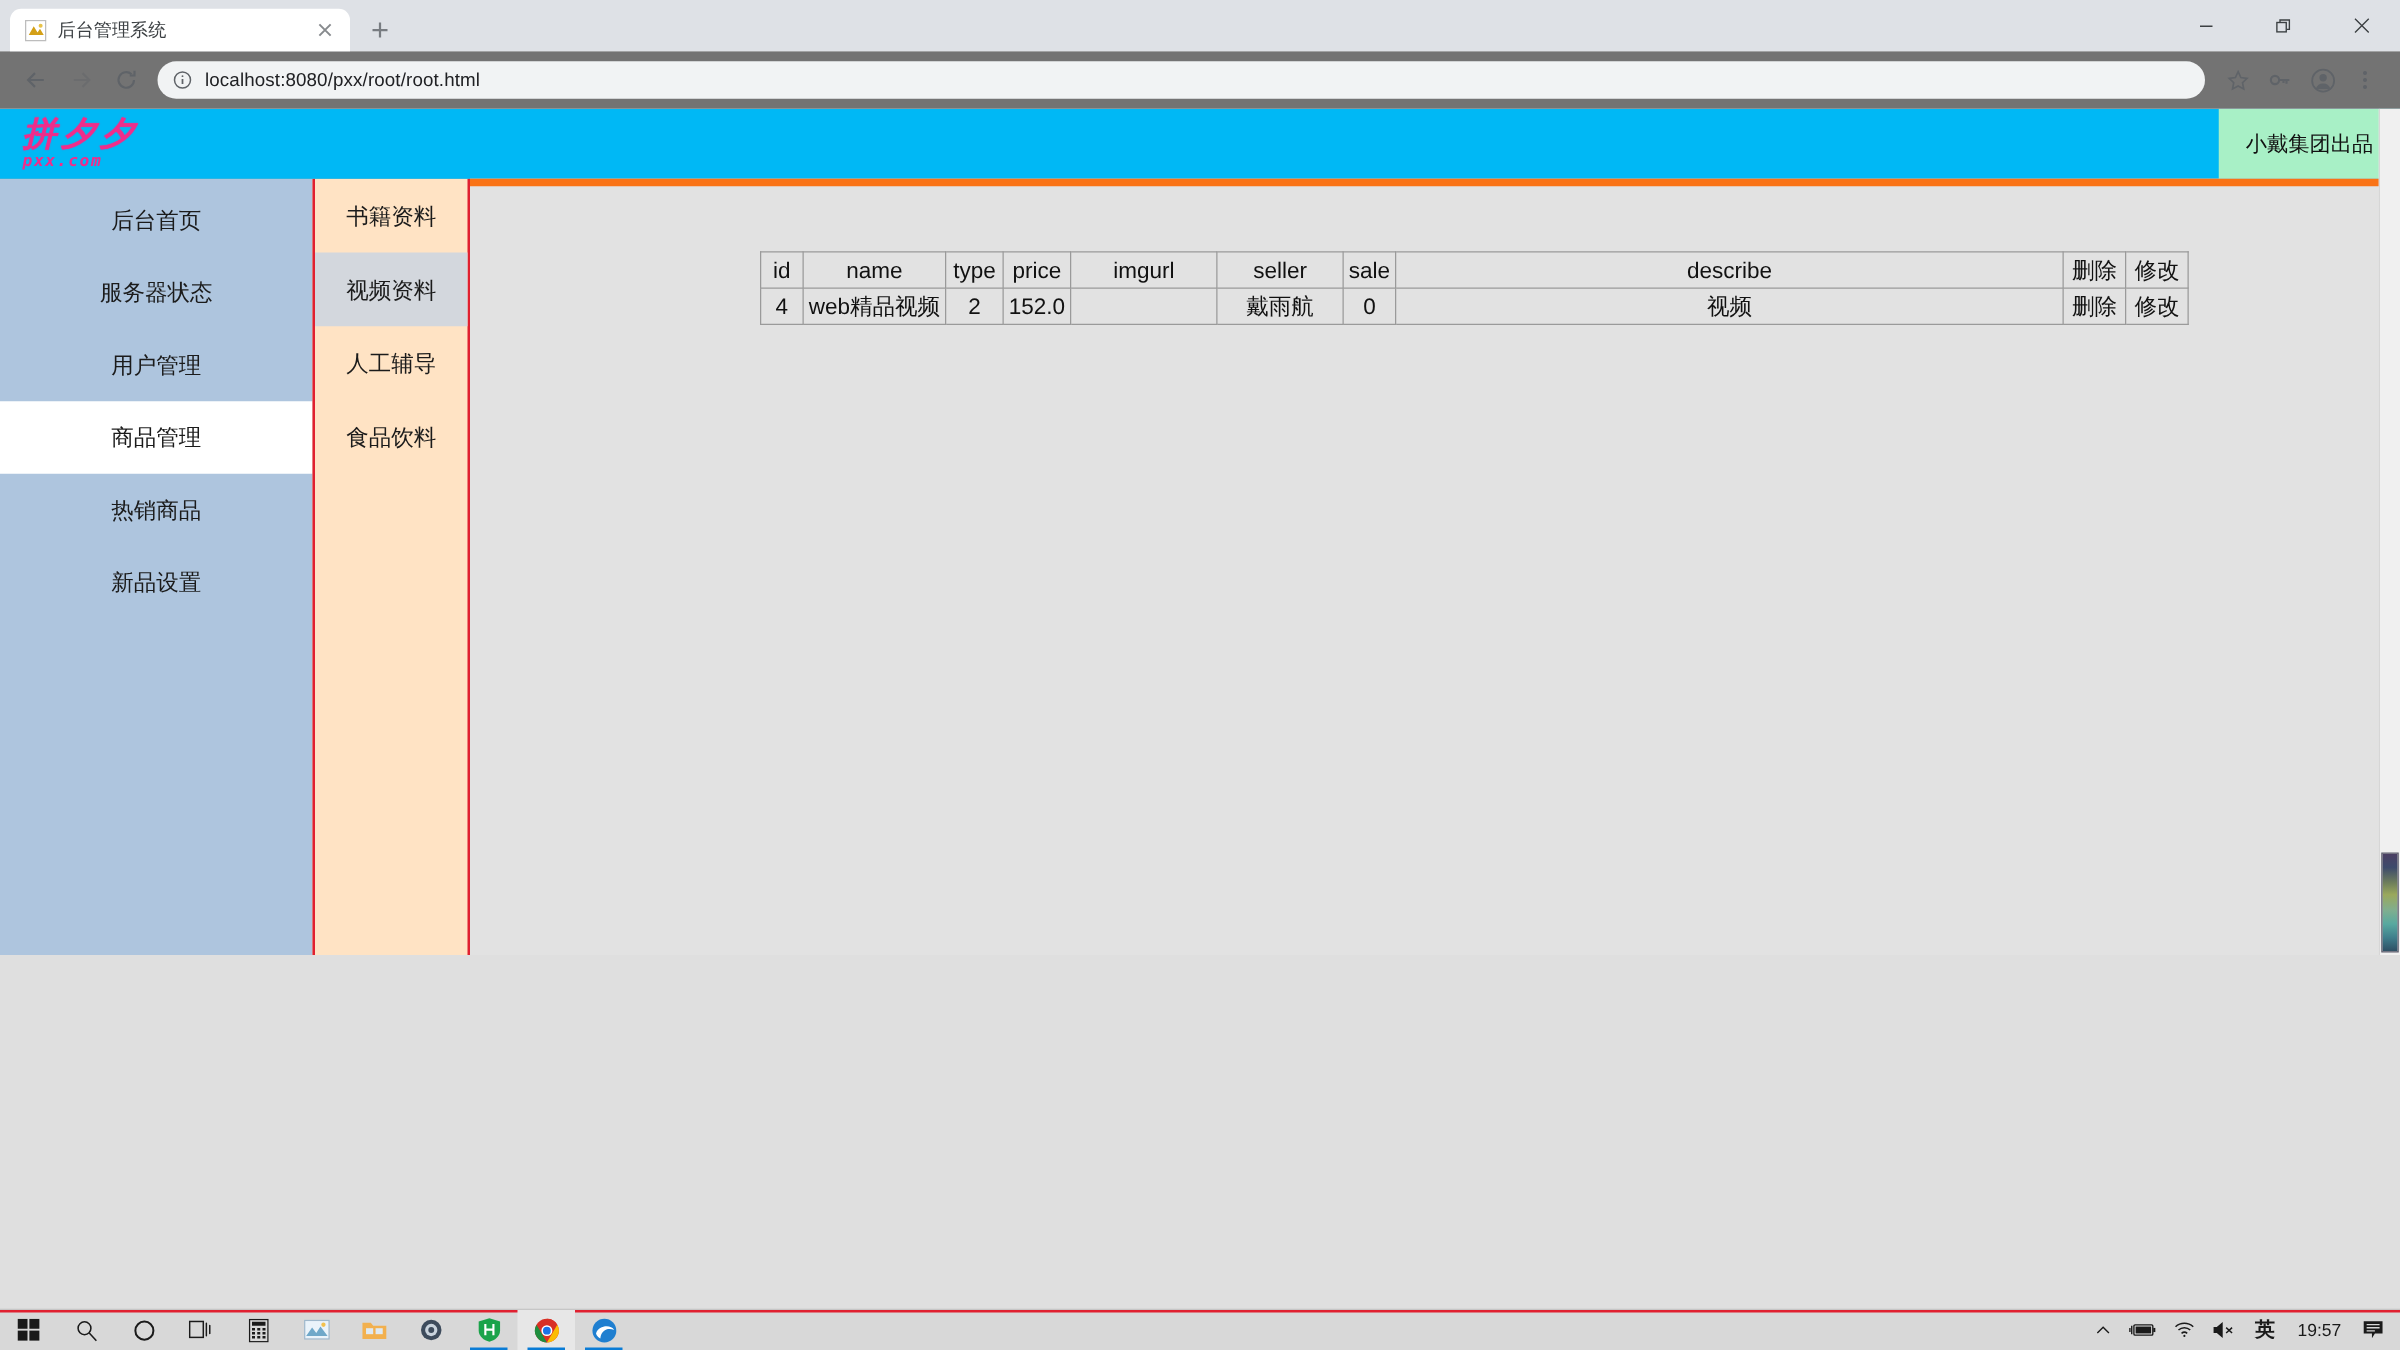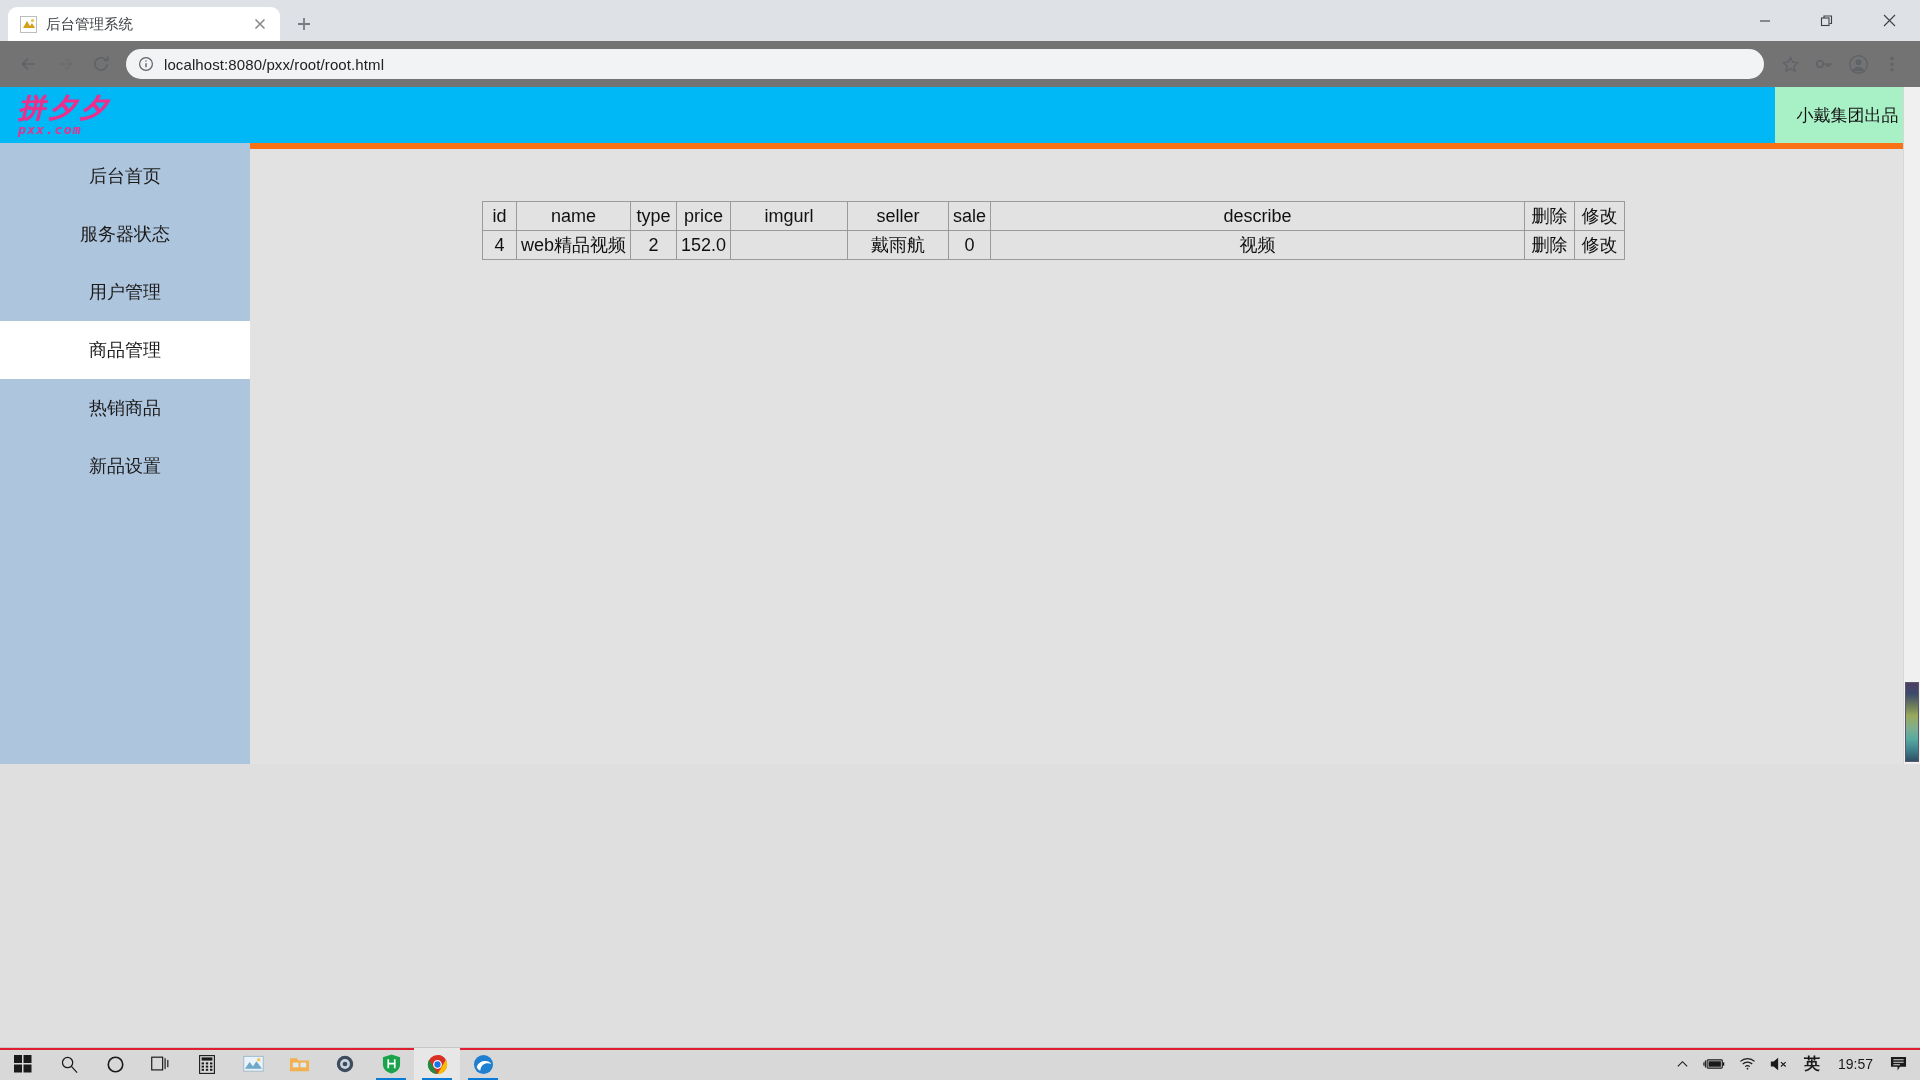--- a/index.html
+++ b/index.html
@@ -314,20 +314,34 @@
           <span>商品管理</span>
         </div>
         <div class="item">
           <span>热销商品</span>
         </div>
         <div class="item">
           <span>新品设置</span>
         </div>
       </div>
 
+      <div class="nav-secondary">
+        <div class="item">
+          <span>书籍资料</span>
+        </div>
+        <div class="item active">
+          <span>视频资料</span>
+        </div>
+        <div class="item">
+          <span>人工辅导</span>
+        </div>
+        <div class="item">
+          <span>食品饮料</span>
+        </div>
+      </div>
 
       <div class="content">
         <div class="table-wrap">
           <table class="data">
             <thead>
               <tr>
                 <th class="c-id">id</th>
                 <th class="c-name">name</th>
                 <th class="c-type">type</th>
                 <th class="c-price">price</th>

